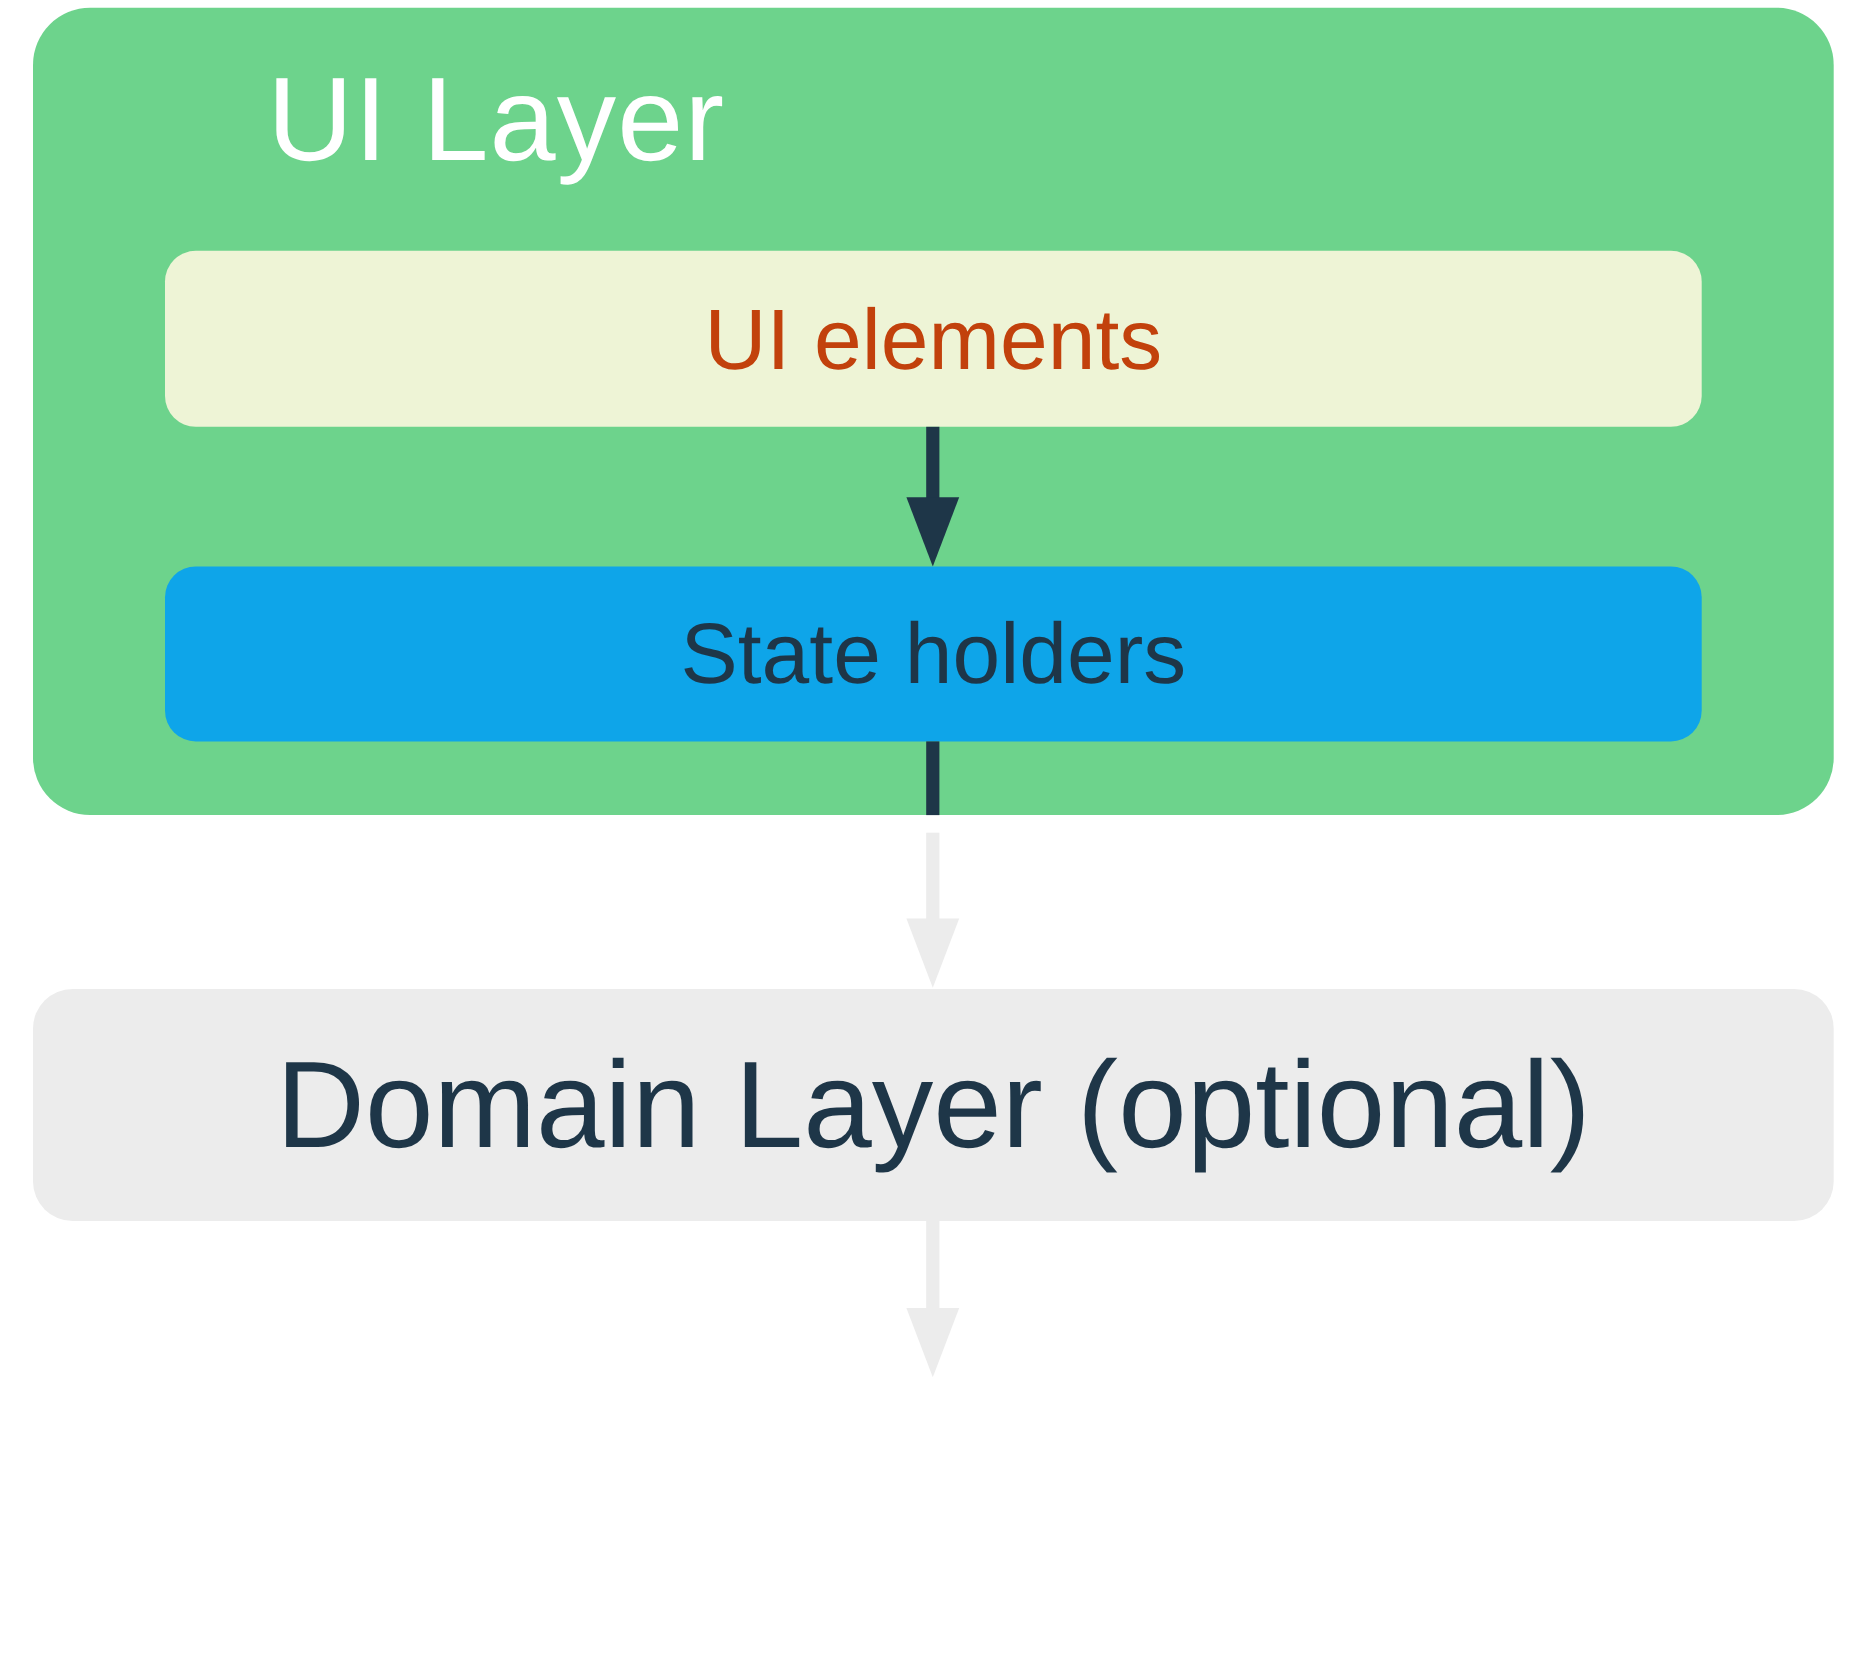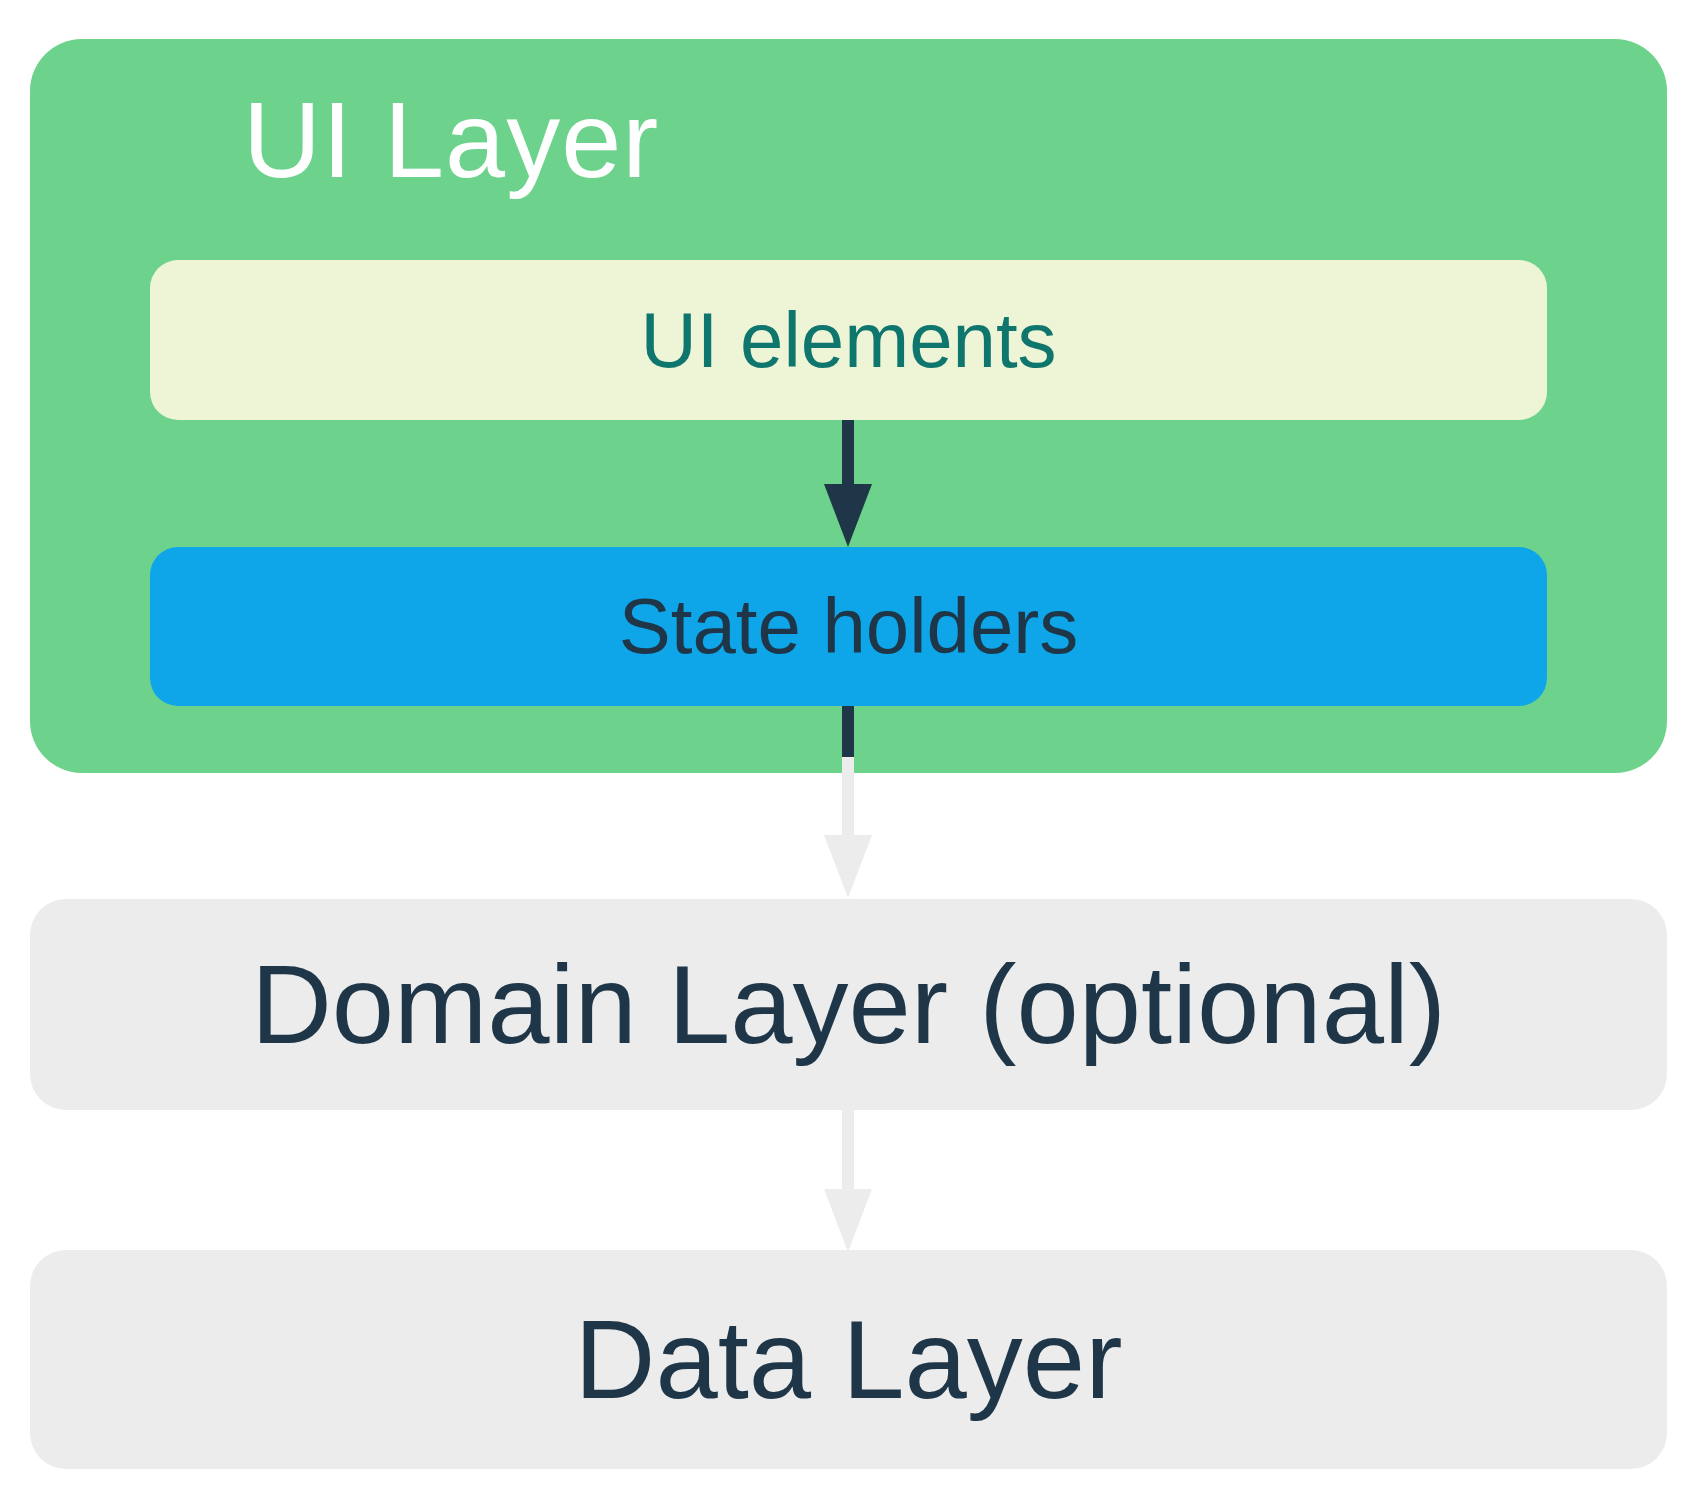--- a/index.html
+++ b/index.html
@@ -13,21 +13,21 @@
     height: 1503px;
     background: #ffffff;
     font-family: "Liberation Sans", sans-serif;
     overflow: hidden;
   }
 
   
   .ui-layer {
     position: absolute;
     left: 30px;
-    top: 39px;
+    top: 7px;
     width: 1637px;
     height: 734px;
     border-radius: 52px;
   }
   .ui-layer-title {
     position: absolute;
     left: 213px;
     top: 38px;
     margin: 0;
     font-size: 108px;
@@ -100,21 +100,21 @@
 </head>
 <body>
 
 <div class="canvas">
 
   <section class="ui-layer" style="background-color: rgb(109, 211, 140);">
 
     <h2 class="ui-layer-title" style="color: rgb(255, 255, 255);">UI Layer</h2>
 
     <div class="inner-box ui-elements" style="background-color: rgb(238, 244, 214);">
-      <span style="color: #0f766e;">UI elements</span>
+      <span style="color: #c2410c;">UI elements</span>
     </div>
 
     <div>
       <div class="shaft a1-shaft" style="background-color: rgb(30, 54, 72);"></div>
       <div class="head a1-head" style="border-top-color: rgb(30, 54, 72);"></div>
     </div>
 
     <div class="inner-box state-holders" style="background-color: #0ea5e9;">
       <span style="color: rgb(30, 54, 72);">State holders</span>
     </div>
@@ -129,17 +129,14 @@
 
   <section class="layer-box domain-layer" style="background-color: rgb(236, 236, 236);">
     <span style="color: rgb(30, 54, 72);">Domain Layer (optional)</span>
   </section>
 
   <div>
     <div class="shaft a3-shaft" style="background-color: rgb(236, 236, 236);"></div>
     <div class="head a3-head" style="border-top-color: rgb(236, 236, 236);"></div>
   </div>
 
-  <section class="layer-box data-layer" style="background-color: rgb(236, 236, 236);">
-    <span style="color: rgb(30, 54, 72);">Data Layer</span>
-  </section>
 
 </div>
 
 </body></html>

